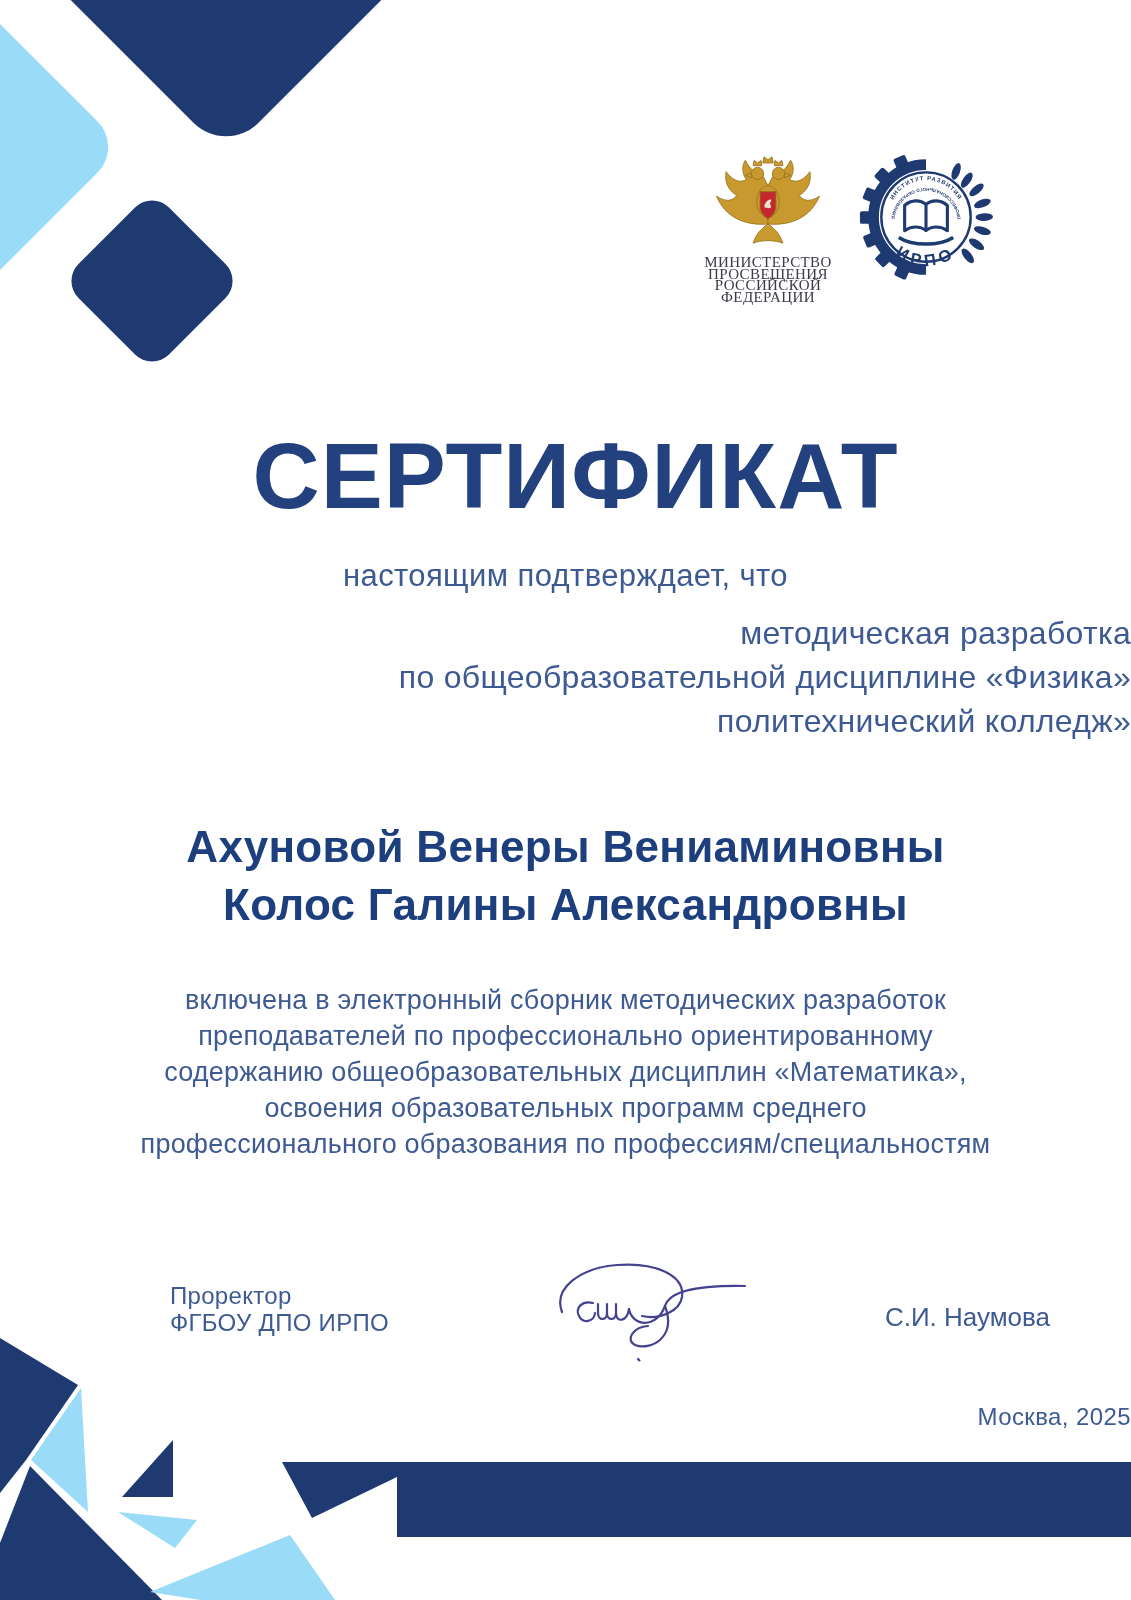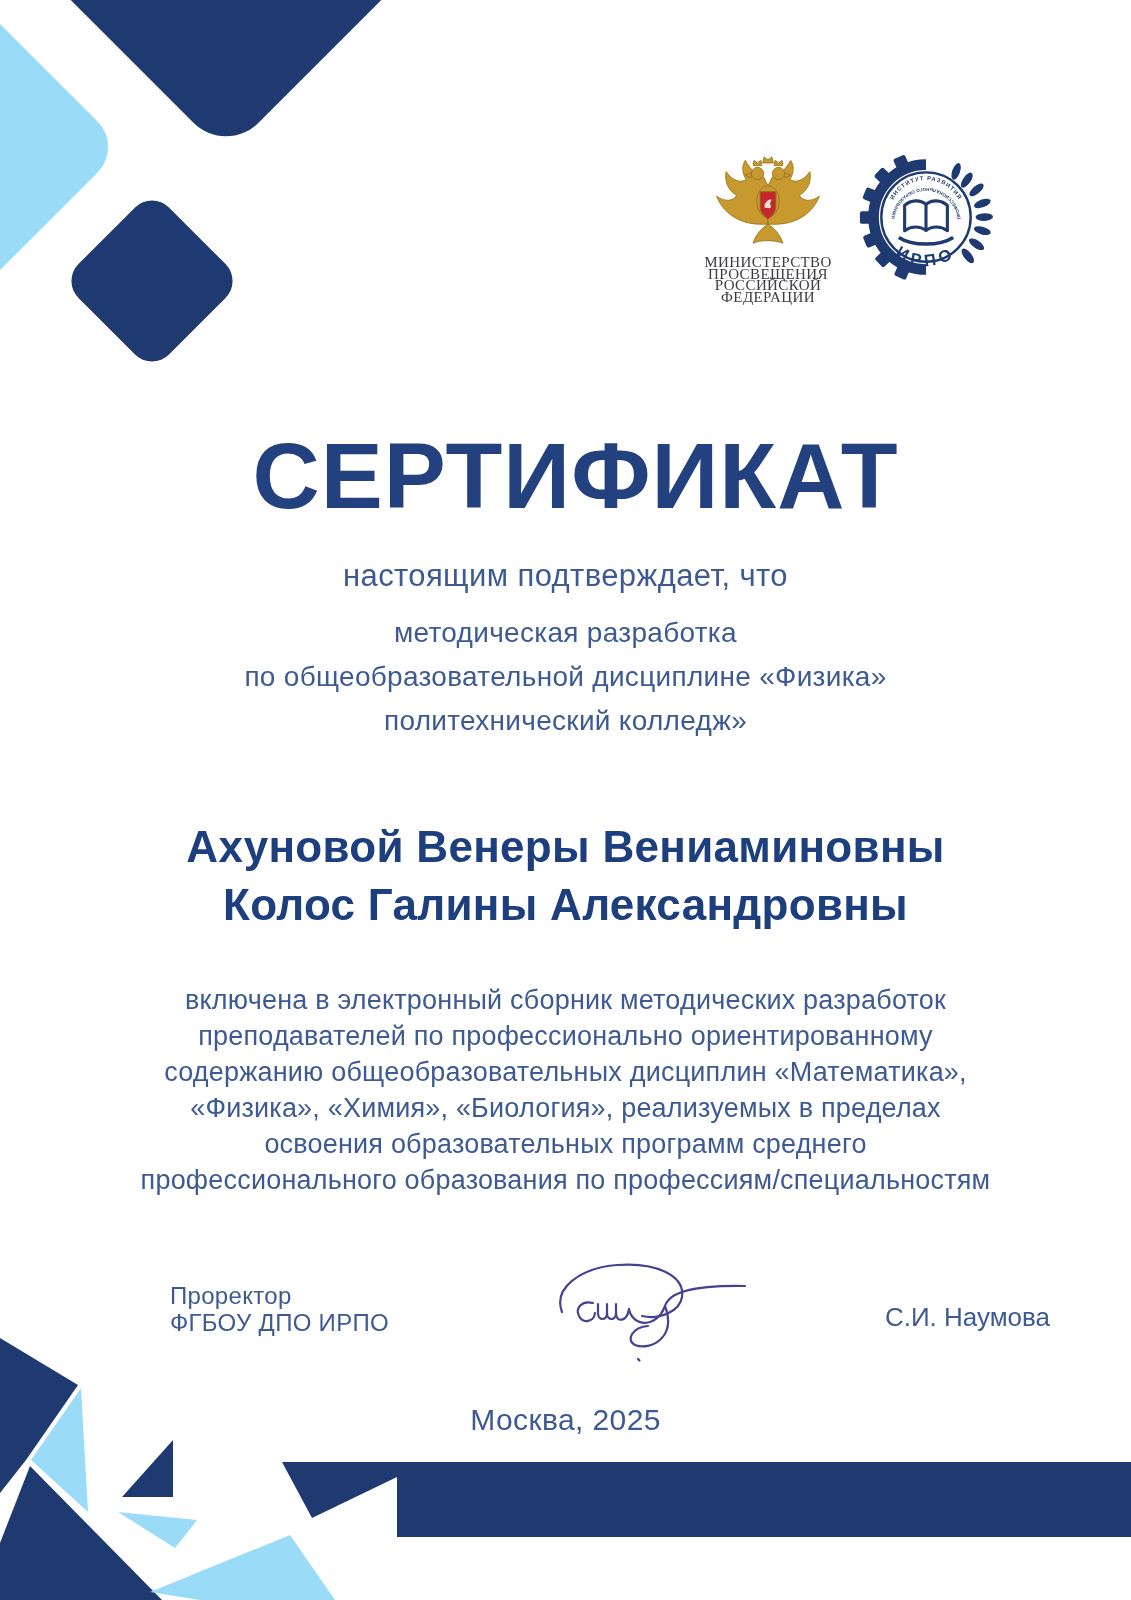--- a/index.html
+++ b/index.html
@@ -22,38 +22,38 @@
   
   .title{
     left:0;top:430px;width:100%;text-align:center;
     font-size:93px;font-weight:800;letter-spacing:1px;color:#24417f;line-height:1;padding-left:10px;
   }
   .intro{
     left:0;top:558px;width:100%;text-align:center;
     font-size:31px;color:#3d5a92;letter-spacing:.4px;
   }
   .subject{
-    left:0;top:611px;width:100%;text-align:center;
-    font-size:28px;line-height:44px;color:#3d5a92;letter-spacing:.3px;
+    left:0;top:611px;width:100%;text-align:right;
+    font-size:32px;line-height:44px;color:#3d5a92;letter-spacing:.3px;
   }
   .recipients{
     left:0;top:818px;width:100%;text-align:center;
     font-size:44px;line-height:58px;font-weight:bold;color:#1d3f7d;letter-spacing:.3px;
   }
   .body-text{
     left:0;top:982px;width:100%;text-align:center;
     font-size:27px;line-height:36px;color:#3d5a92;letter-spacing:.2px;
   }
   .sig-role{
     left:170px;top:1282px;font-size:24px;line-height:27px;color:#3d5a92;letter-spacing:.3px;
   }
   .sig-scribble{left:538px;top:1246px;width:214px;height:122px;}
   .sig-name{left:790px;top:1302px;width:260px;text-align:right;font-size:26px;color:#3d5a92;}
   .footer{
-    left:0;top:1403px;width:100%;text-align:center;font-size:30px;color:#3d5a92;letter-spacing:.4px;
+    left:0;top:1403px;width:100%;text-align:right;font-size:24px;color:#3d5a92;letter-spacing:.4px;
   }
 
   .deco-tl{left:0;top:0;}
   .deco-bottom{left:0;top:1330px;}
 </style>
 </head>
 <body>
 
 <div class="page">
 
@@ -169,21 +169,20 @@
 
   <div class="abs recipients">
     <div>Ахуновой Венеры Вениаминовны</div>
     <div>Колос Галины Александровны</div>
   </div>
 
   <div class="abs body-text">
     <div>включена в электронный сборник методических разработок</div>
     <div>преподавателей по профессионально ориентированному</div>
     <div>содержанию общеобразовательных дисциплин «Математика»,</div>
-    <div>«Физика», «Химия», «Биология», реализуемых в пределах</div>
     <div>освоения образовательных программ среднего</div>
     <div>профессионального образования по профессиям/специальностям</div>
   </div>
 
   <div class="abs sig-role">
     <div>Проректор</div>
     <div>ФГБОУ ДПО ИРПО</div>
   </div>
 
   <svg class="abs sig-scribble" viewBox="0 0 214 122">

